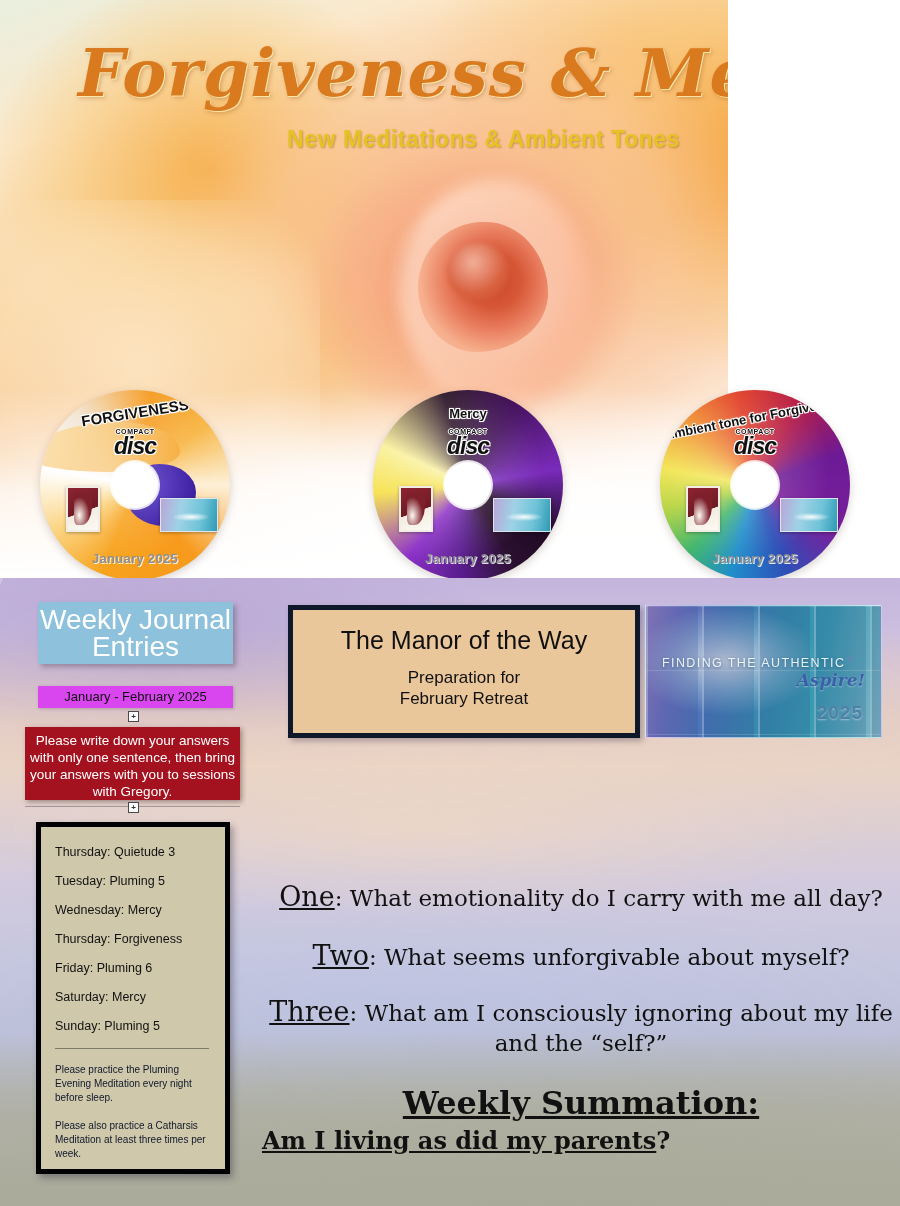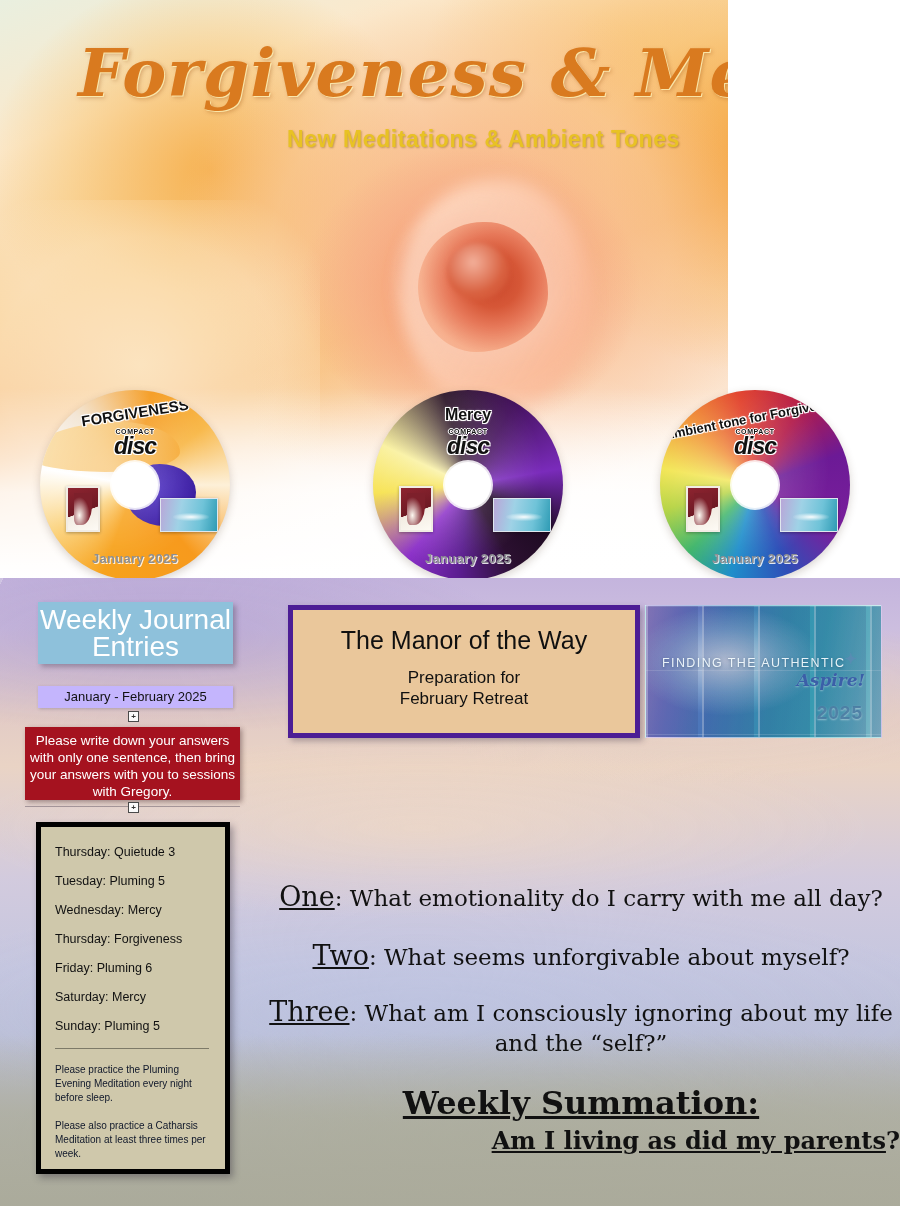--- a/index.html
+++ b/index.html
@@ -124,21 +124,21 @@
   .cd-title {
     position: absolute; left: 0; right: 0; top: 14px;
     text-align: center;
     font-family: "Liberation Sans", sans-serif;
     font-weight: bold; font-size: 15px;
     color: #111;
     text-shadow: -1px -1px 0 #fff, 1px -1px 0 #fff, -1px 1px 0 #fff, 1px 1px 0 #fff, 0 0 3px #fff;
     white-space: nowrap;
   }
   .cd-1 .cd-title { transform: rotate(-9deg); font-size: 15px; }
-  .cd-2 .cd-title { font-size: 16px; top: 16px; }
+  .cd-2 .cd-title { font-size: 13px; top: 16px; }
   .cd-3 .cd-title { transform: rotate(-11deg); font-size: 13px; top: 20px; }
   .cd-logo {
     position: absolute; left: 0; right: 0; top: 38px; text-align: center;
     font-family: "Liberation Sans", sans-serif; line-height: 1;
   }
   .cd-logo .compact {
     display: block; font-size: 7px; font-weight: bold; letter-spacing: .6px;
     color: #111; text-shadow: -1px 0 0 #fff, 1px 0 0 #fff, 0 -1px 0 #fff, 0 1px 0 #fff;
   }
   .cd-logo .disc {
@@ -213,21 +213,21 @@
   .journal-head {
     position: absolute; left: 38px; top: 602px; width: 195px; height: 62px;
     background: #8ec1db;
     color: #ffffff;
     font-size: 28px; line-height: 27px; text-align: center;
     padding-top: 4px;
     box-shadow: 3px 3px 5px rgba(60,50,70,0.35);
   }
   .journal-date {
     position: absolute; left: 38px; top: 686px; width: 195px; height: 22px;
-    background: #c4b5fd; color: #111;
+    background: #d946ef; color: #111;
     font-size: 13px; text-align: center; line-height: 22px;
     box-shadow: 1px 1px 3px rgba(60,50,70,0.25);
   }
   .overflow-mark {
     position: absolute; width: 11px; height: 11px;
     background: #fafafa; border: 1px solid #4a4a4a;
     font-size: 8px; line-height: 9px; text-align: center; color: #333;
   }
   .overflow-mark::before { content: "+"; font-weight: bold; }
   .om-1 { left: 128px; top: 711px; }
@@ -257,21 +257,21 @@
     border: none; border-top: 1px solid #7d7a68; margin: 6px 6px 14px 0;
   }
   .journal-list .prac {
     font-size: 10px; line-height: 14px; color: #0f172a; margin-bottom: 14px;
   }
 
   
   .manor {
     position: absolute; left: 288px; top: 605px; width: 352px; height: 133px;
     background: #eac79b;
-    border: 5px solid #4c1d95;
+    border: 5px solid #0f172a;
     box-shadow: 3px 3px 6px rgba(60,50,70,0.35);
     text-align: center;
     padding-top: 16px;
   }
   .manor-title { font-size: 25px; color: #101010; font-weight: normal; }
   .manor-sub { font-size: 17px; color: #101010; line-height: 21px; margin-top: 12px; }
 
   
   .banner {
     position: absolute; left: 645px; top: 605px; width: 237px; height: 133px;
@@ -334,21 +334,21 @@
 
   .summation {
     position: absolute; left: 262px; top: 1084px; width: 638px;
     text-align: center;
     font-family: "DejaVu Serif", serif;
     font-weight: bold; font-size: 32px; color: #111;
   }
   .summation u { text-decoration: underline; }
   .summation-q {
     position: absolute; left: 262px; top: 1126px; width: 638px;
-    text-align: right;
+    text-align: left;
     font-family: "DejaVu Serif", serif;
     font-weight: bold; font-size: 24px; color: #111;
   }
 </style>
 </head>
 <body>
 
 <div class="page">
 
   <div class="hero">

